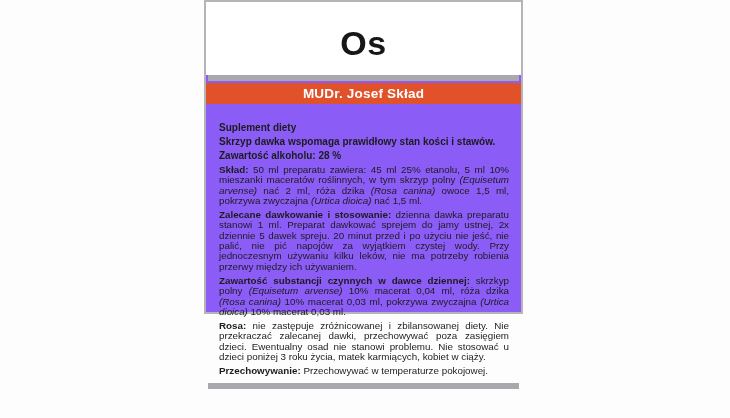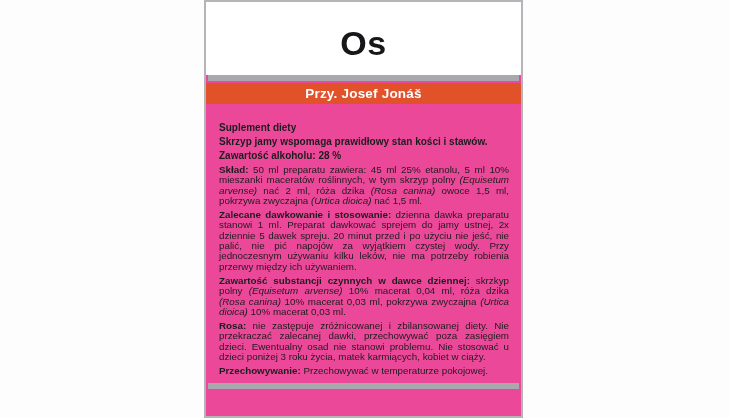--- a/index.html
+++ b/index.html
@@ -17,24 +17,24 @@
   .page {
     position: absolute;
     inset: 0;
     background: #fdfdfd;
   }
   .sheet {
     position: absolute;
     left: 204px;
     top: 0;
     width: 319px;
-    height: 418px;
+    height: 314px;
     box-sizing: border-box;
     border: 2px solid var(--border, #b5b5b9);
-    background: #ec4899;
+    background: #8b5cf6;
   }
   .top-panel {
     height: 73px;
     display: flex;
     justify-content: center;
     align-items: flex-start;
     background: #ffffff;
   }
   .product-name {
     margin-top: 24px;
@@ -101,26 +101,26 @@
 <div class="page">
   <div class="sheet">
 
     <div class="top-panel">
       <div class="product-name">Os</div>
     </div>
 
     <div class="bar bar-top"></div>
 
     <div class="banner">
-      <span>Przy. Josef Jonáš</span>
+      <span>MUDr. Josef Skład</span>
     </div>
 
     <div class="body-text">
         <p class="para p-head"><span class="seg-wrap"><span class="seg-b ">Suplement diety</span></span></p>
-        <p class="para p-head"><span class="seg-wrap"><span class="seg-b ">Skrzyp jamy wspomaga prawidłowy stan kości i stawów.</span></span></p>
+        <p class="para p-head"><span class="seg-wrap"><span class="seg-b ">Skrzyp dawka wspomaga prawidłowy stan kości i stawów.</span></span></p>
         <p class="para p-head"><span class="seg-wrap"><span class="seg-b ">Zawartość alkoholu: 28 %</span></span></p>
         <p class="para"><span class="seg-wrap"><span class="seg-b ">Skład:</span><span class=""> 50 ml preparatu zawiera: 45 ml 25% etanolu, 5 ml 10% mieszanki maceratów roślinnych, w tym skrzyp polny </span><span class="seg-i">(Equisetum arvense)</span><span class=""> nać 2 ml, róża dzika </span><span class="seg-i">(Rosa canina)</span><span class=""> owoce 1,5 ml, pokrzywa zwyczajna </span><span class="seg-i">(Urtica dioica)</span><span class=""> nać 1,5 ml.</span></span></p>
         <p class="para"><span class="seg-wrap"><span class="seg-b ">Zalecane dawkowanie i stosowanie:</span><span class=""> dzienna dawka preparatu stanowi 1 ml. Preparat dawkować sprejem do jamy ustnej, 2x dziennie 5 dawek spreju. 20 minut przed i po użyciu nie jeść, nie palić, nie pić napojów za wyjątkiem czystej wody. Przy jednoczesnym używaniu kilku leków, nie ma potrzeby robienia przerwy między ich używaniem.</span></span></p>
         <p class="para"><span class="seg-wrap"><span class="seg-b ">Zawartość substancji czynnych w dawce dziennej:</span><span class=""> skrzkyp polny </span><span class="seg-i">(Equisetum arvense)</span><span class=""> 10% macerat 0,04 ml, róża dzika </span><span class="seg-i">(Rosa canina)</span><span class=""> 10% macerat 0,03 ml, pokrzywa zwyczajna </span><span class="seg-i">(Urtica dioica)</span><span class=""> 10% macerat 0,03 ml.</span></span></p>
         <p class="para"><span class="seg-wrap"><span class="seg-b ">Rosa:</span><span class=""> nie zastępuje zróżnicowanej i zbilansowanej diety. Nie przekraczać zalecanej dawki, przechowywać poza zasięgiem dzieci. Ewentualny osad nie stanowi problemu. Nie stosować u dzieci poniżej 3 roku życia, matek karmiących, kobiet w ciąży.</span></span></p>
         <p class="para"><span class="seg-wrap"><span class="seg-b ">Przechowywanie:</span><span class=""> Przechowywać w temperaturze pokojowej.</span></span></p>
       </div>
 
     <div class="bar bar-bottom"></div>
 

